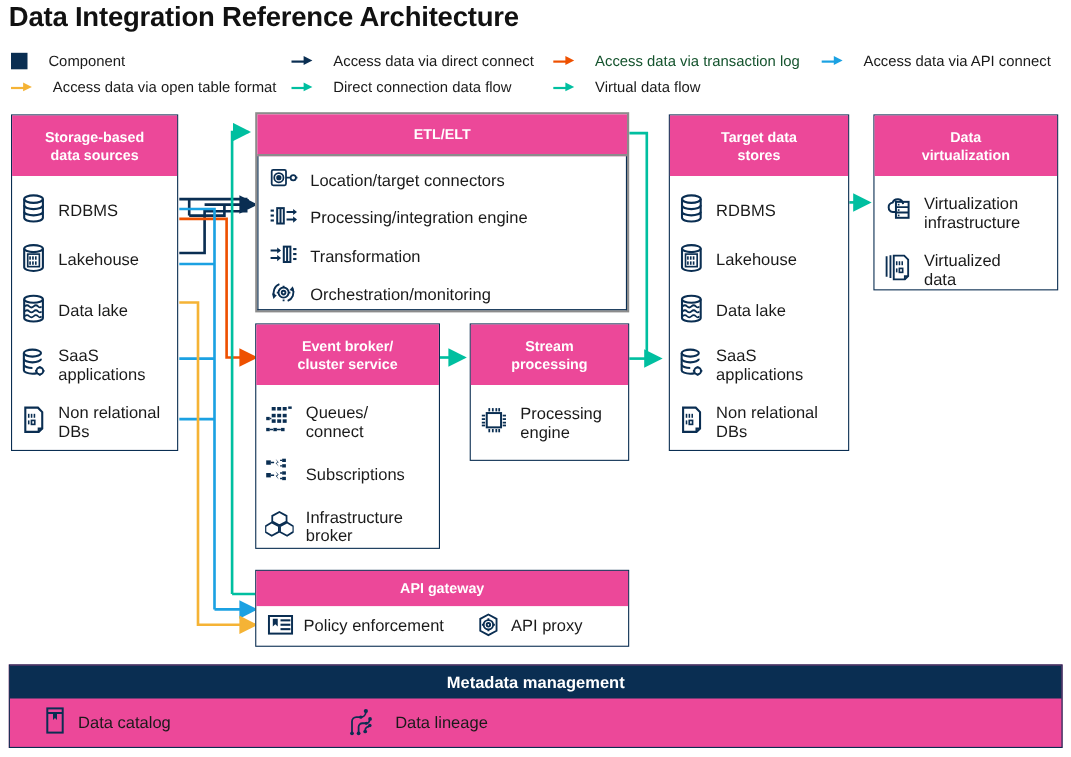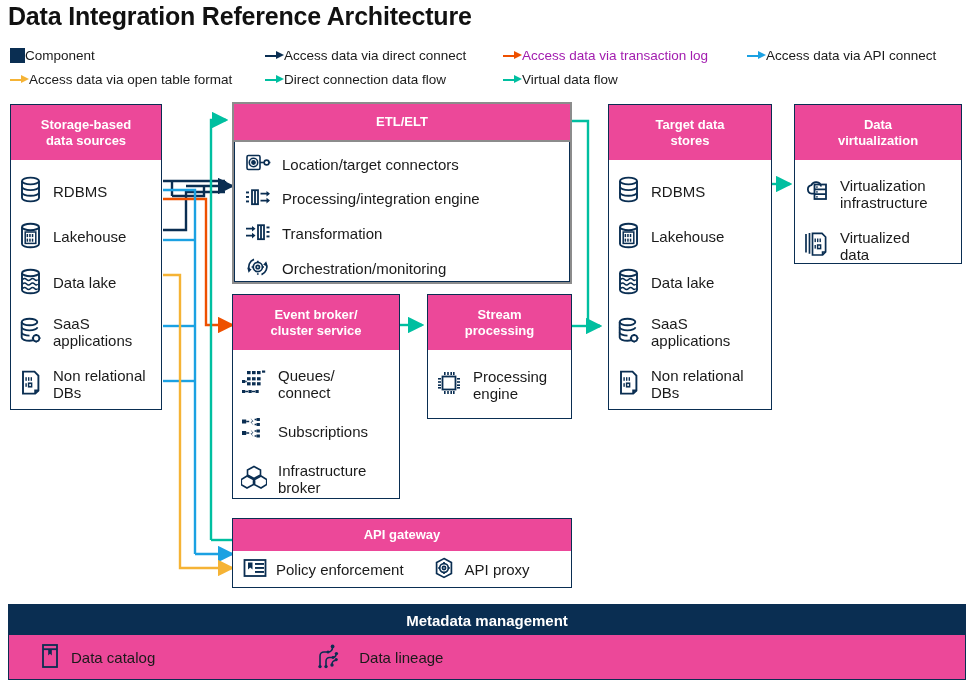--- a/index.html
+++ b/index.html
@@ -13,21 +13,21 @@
   svg.wires{position:absolute;left:0;top:0;width:974px;height:688px;pointer-events:none;z-index:1;}
 
   
   .page-title{
     position:absolute;left:8px;top:2px;
     font-size:25px;font-weight:bold;letter-spacing:-0.2px;color:#111111;
   }
 
   
   .legend{position:absolute;left:10px;top:48px;width:960px;height:42px;z-index:3;}
-  .lg{position:absolute;display:flex;align-items:center;gap:0;font-size:13.5px;color:#1a1a1a;white-space:nowrap;}
+  .lg{position:absolute;display:flex;align-items:center;gap:19px;font-size:13.5px;color:#1a1a1a;white-space:nowrap;}
   .lg .sw{width:15px;height:15px;flex:0 0 auto;background:#0a2e52;}
   .lg .arw{width:19px;height:13px;flex:0 0 auto;position:relative;}
   .lg .arw i{position:absolute;left:0;top:5.5px;width:12px;height:2.6px;display:block;}
   .lg .arw b{position:absolute;right:0;top:2px;width:0;height:0;border-top:4.6px solid transparent;border-bottom:4.6px solid transparent;border-left:8px solid currentColor;}
 
   
   .panel{position:absolute;background:#ffffff;border:1px solid #0a2e52;box-sizing:border-box;z-index:2;}
   .panel.elevated{border:2px solid #8c8c8c;}
   .phead{
     background:#ec4899;color:#ffffff;font-weight:bold;text-align:center;
@@ -69,21 +69,21 @@
           <b></b>
         </span>
       <span style="color:#1a1a1a;">Access data via direct connect</span>
     </div>
 
     <div class="lg" style="left:493px;top:0px;color:#ee5000;">
       <span class="arw">
           <i style="background:#ee5000;"></i>
           <b></b>
         </span>
-      <span style="color:#a21caf;">Access data via transaction log</span>
+      <span style="color:#14532d;">Access data via transaction log</span>
     </div>
 
     <div class="lg" style="left:737px;top:0px;color:#1ba1e2;">
       <span class="arw">
           <i style="background:#1ba1e2;"></i>
           <b></b>
         </span>
       <span style="color:#1a1a1a;">Access data via API connect</span>
     </div>
 

